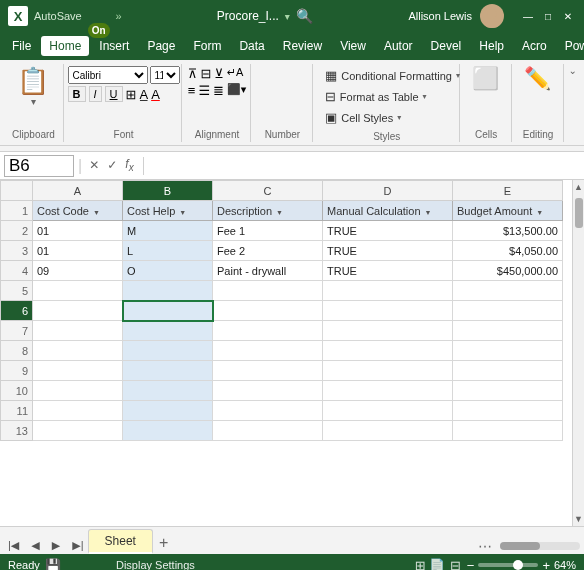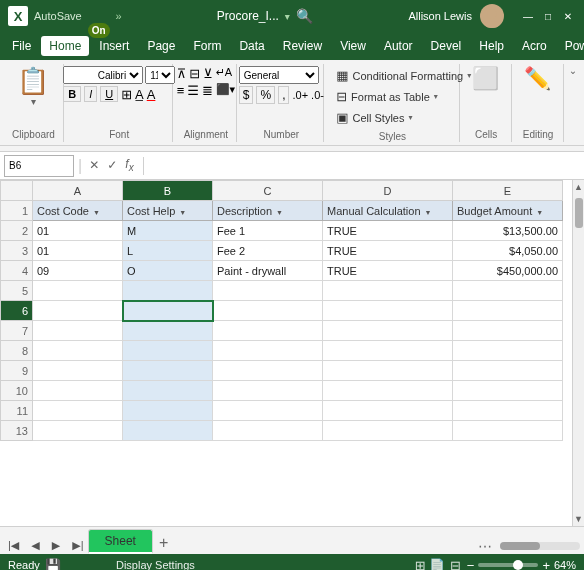--- a/index.html
+++ b/index.html
@@ -102,21 +102,21 @@
       align-items: center;
       border-bottom: 1px solid #d0d0d0;
       padding: 0 4px;
       gap: 4px;
       background: white;
     }
     .name-box {
       width: 70px;
       border: 1px solid #b0b0b0;
       padding: 2px 4px;
-      font-size: 10px;
+      font-size: 17px;
       height: 22px;
     }
     .formula-bar-controls { display: flex; gap: 2px; align-items: center; }
     .fb-btn { font-size: 12px; color: #666; cursor: pointer; padding: 1px 3px; }
     .formula-bar-divider { width: 1px; height: 18px; background: #d0d0d0; margin: 0 2px; }
     .formula-input { flex: 1; border: none; outline: none; font-size: 12px; }
 
     
     .grid-container {
       flex: 1;
@@ -192,21 +192,21 @@
     .sheet-tab {
       padding: 4px 16px;
       background: white;
       border: 1px solid #d0d0d0;
       border-bottom: none;
       border-radius: 3px 3px 0 0;
       font-size: 12px;
       cursor: pointer;
       color: #333;
     }
-    .sheet-tab.active { background: #22c55e; border-bottom: 2px solid white; font-weight: 500; }
+    .sheet-tab.active { background: #fef9c3; border-bottom: 2px solid white; font-weight: 500; }
     .add-sheet-btn { font-size: 16px; color: #666; cursor: pointer; padding: 2px 6px; }
     .tab-bar-right { margin-left: auto; display: flex; align-items: center; gap: 8px; }
     .tab-options { font-size: 14px; color: #666; cursor: pointer; }
     .scroll-bar-h { display: flex; align-items: center; gap: 2px; }
     .scroll-track { width: 80px; height: 8px; background: #e0e0e0; border-radius: 4px; }
     .scroll-thumb { width: 40px; height: 8px; background: #a0a0a0; border-radius: 4px; }
 
     
     .status-bar {
       height: 22px;
@@ -300,21 +300,21 @@
         <span class="btn-label dropdown-arrow">▾</span>
       </div>
     </div>
     <span class="ribbon-group-label">Clipboard</span>
   </div>
 
   <div class="ribbon-group">
     <div class="ribbon-group-content">
       <div style="display:flex;flex-direction:column;gap:2px;">
         <div style="display:flex;align-items:center;gap:2px;">
-          <select style="font-size:10px;height:18px;width:80px;text-align:right;">
+          <select style="font-size:10px;height:18px;width:80px;">
             <option>Calibri</option>
           </select>
           <select style="font-size:10px;height:18px;width:30px;">
             <option>11</option>
           </select>
         </div>
         <div style="display:flex;gap:3px;align-items:center;">
           <button style="font-weight:bold;font-size:11px;padding:1px 4px;border:1px solid #ccc;cursor:pointer;background:#f0f0f0;">B</button>
           <button style="font-style:italic;font-size:11px;padding:1px 4px;border:1px solid #ccc;cursor:pointer;background:#f0f0f0;">I</button>
           <button style="text-decoration:underline;font-size:11px;padding:1px 4px;border:1px solid #ccc;cursor:pointer;background:#f0f0f0;">U</button>
@@ -341,36 +341,20 @@
           <span style="font-size:13px;cursor:pointer;">☰</span>
           <span style="font-size:13px;cursor:pointer;">≣</span>
           <span style="font-size:11px;cursor:pointer;">⬛▾</span>
         </div>
       </div>
     </div>
     <span class="ribbon-group-label">Alignment</span>
   </div>
 
   <div class="ribbon-group">
-    <div class="ribbon-group-content">
-      <div style="display:flex;flex-direction:column;gap:2px;">
-        <div style="display:flex;align-items:center;gap:2px;">
-          <select style="font-size:10px;height:18px;width:80px;">
-            <option>General</option>
-          </select>
-        </div>
-        <div style="display:flex;gap:3px;align-items:center;">
-          <span style="font-size:12px;cursor:pointer;border:1px solid #ccc;padding:1px 3px;">$</span>
-          <span style="font-size:12px;cursor:pointer;border:1px solid #ccc;padding:1px 3px;">%</span>
-          <span style="font-size:12px;cursor:pointer;border:1px solid #ccc;padding:1px 3px;">,</span>
-          <span style="font-size:11px;cursor:pointer;">.0+</span>
-          <span style="font-size:11px;cursor:pointer;">.0-</span>
-        </div>
-      </div>
-    </div>
     <span class="ribbon-group-label">Number</span>
   </div>
 
   <div class="ribbon-group styles-group">
     <div class="ribbon-group-content styles-content">
       <div class="ribbon-small-btn">
         <span class="s-icon">▦</span>
         <span>Conditional Formatting</span>
         <span class="dropdown-arrow">▾</span>
       </div>

